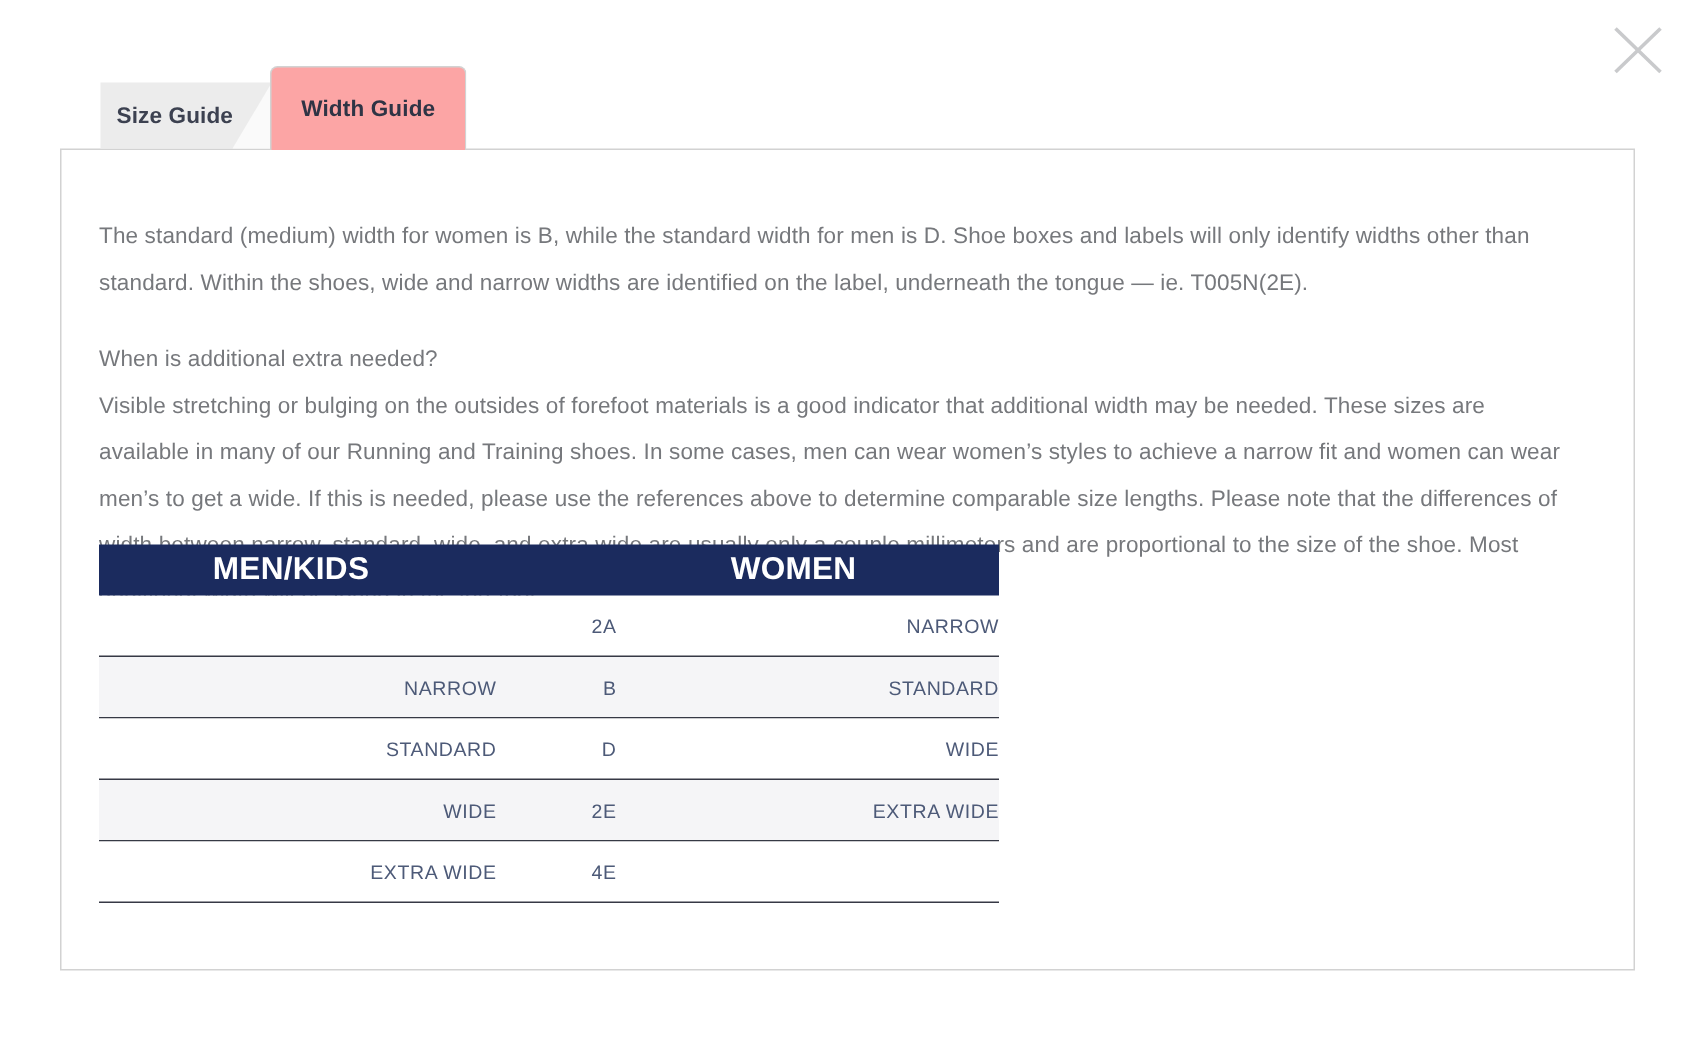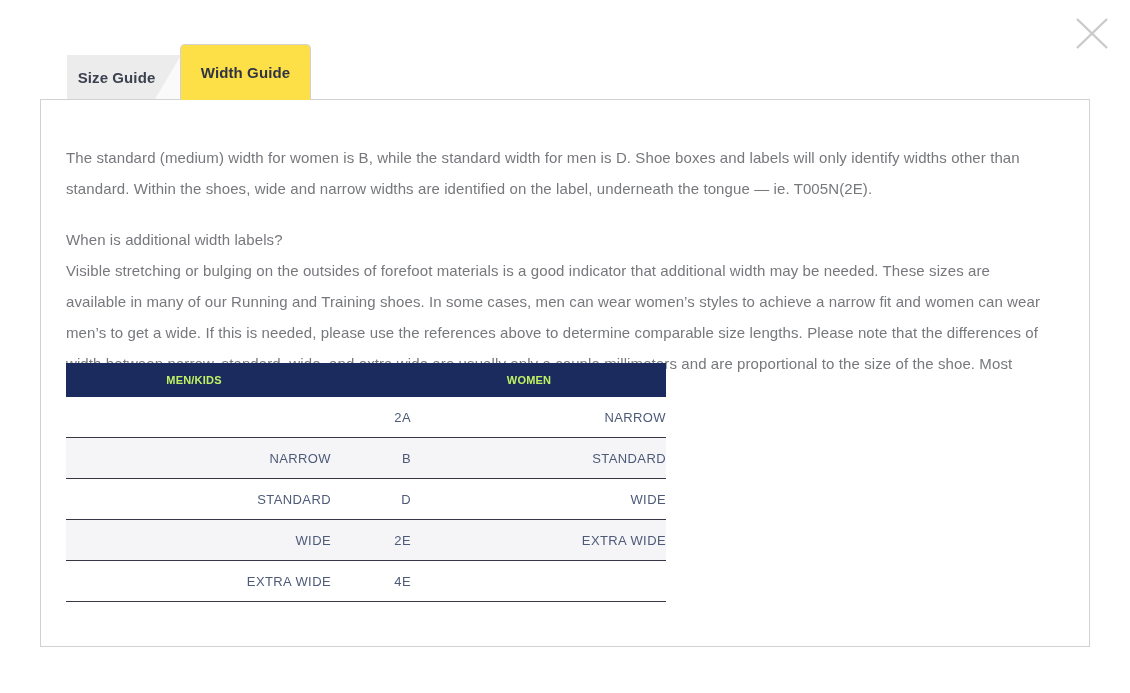--- a/index.html
+++ b/index.html
@@ -28,21 +28,21 @@
     width: 113px; height: 44px; margin-bottom: 1px;
     background: #ececec; position: relative; color: #3c4150;
   }
   .tab.inactive .fold {
     position: absolute; right: 0; bottom: 0; width: 0; height: 0;
     border-bottom: 42px solid #fafafa; border-left: 25px solid transparent;
   }
   .tab.inactive .tab-label { position: relative; z-index: 1; margin-right: 14px; }
   .tab.active {
     width: 131px; height: 56px;
-    background: #fde047; border: 1px solid #d2d2d2; border-bottom: none;
+    background: #fca5a5; border: 1px solid #d2d2d2; border-bottom: none;
     border-radius: 5px 5px 0 0; color: #2f3445;
   }
 
   
   .panel {
     position: absolute; left: 40px; top: 99px;
     width: 1050px; height: 548px;
     background: #ffffff; border: 1px solid #d2d2d2; z-index: 1;
   }
 
@@ -56,21 +56,21 @@
 
   
   .width-table {
     position: absolute; left: 25px; top: 263px; width: 600px;
   }
   .wt-header {
     position: relative; height: 34px; background: #1b2b5e;
   }
   .wt-header span {
     position: absolute; top: 50%; transform: translate(-50%, -50%);
-    color: #bef264; font-weight: bold; font-size: 11px; letter-spacing: 0.2px;
+    color: #ffffff; font-weight: bold; font-size: 21px; letter-spacing: 0.2px;
     white-space: nowrap;
   }
   .wt-h1 { left: 128px; }
   .wt-h2 { left: 463px; }
   .wt-row {
     display: grid; grid-template-columns: 265px 80px 255px;
     align-items: center; height: 41px;
     border-bottom: 1.5px solid #363945;
     font-size: 13px; color: #4d5a78; letter-spacing: 0.4px; text-align: right;
   }
@@ -95,21 +95,21 @@
   </div>
   <div class="tab active">
     <span class="tab-label">Width Guide</span>
   </div>
 </div>
 
 <div class="panel">
 
   <div class="text-block">
     <p class="intro">The standard (medium) width for women is B, while the standard width for men is D. Shoe boxes and labels will only identify widths other than standard. Within the shoes, wide and narrow widths are identified on the label, underneath the tongue — ie. T005N(2E).</p>
-    <p>When is additional width labels?</p>
+    <p>When is additional extra needed?</p>
     <p>Visible stretching or bulging on the outsides of forefoot materials is a good indicator that additional width may be needed. These sizes are available in many of our Running and Training shoes. In some cases, men can wear women’s styles to achieve a narrow fit and women can wear men’s to get a wide. If this is needed, please use the references above to determine comparable size lengths. Please note that the differences of width between narrow, standard, wide, and extra wide are usually only a couple millimeters and are proportional to the size of the shoe. Most additional width will be found in the forefoot.</p>
   </div>
 
   <div class="width-table">
     <div class="wt-header">
       <span class="wt-h1">MEN/KIDS</span>
       <span class="wt-h2">WOMEN</span>
     </div>
     <div class="wt-row">
       <span class="c1"></span>

